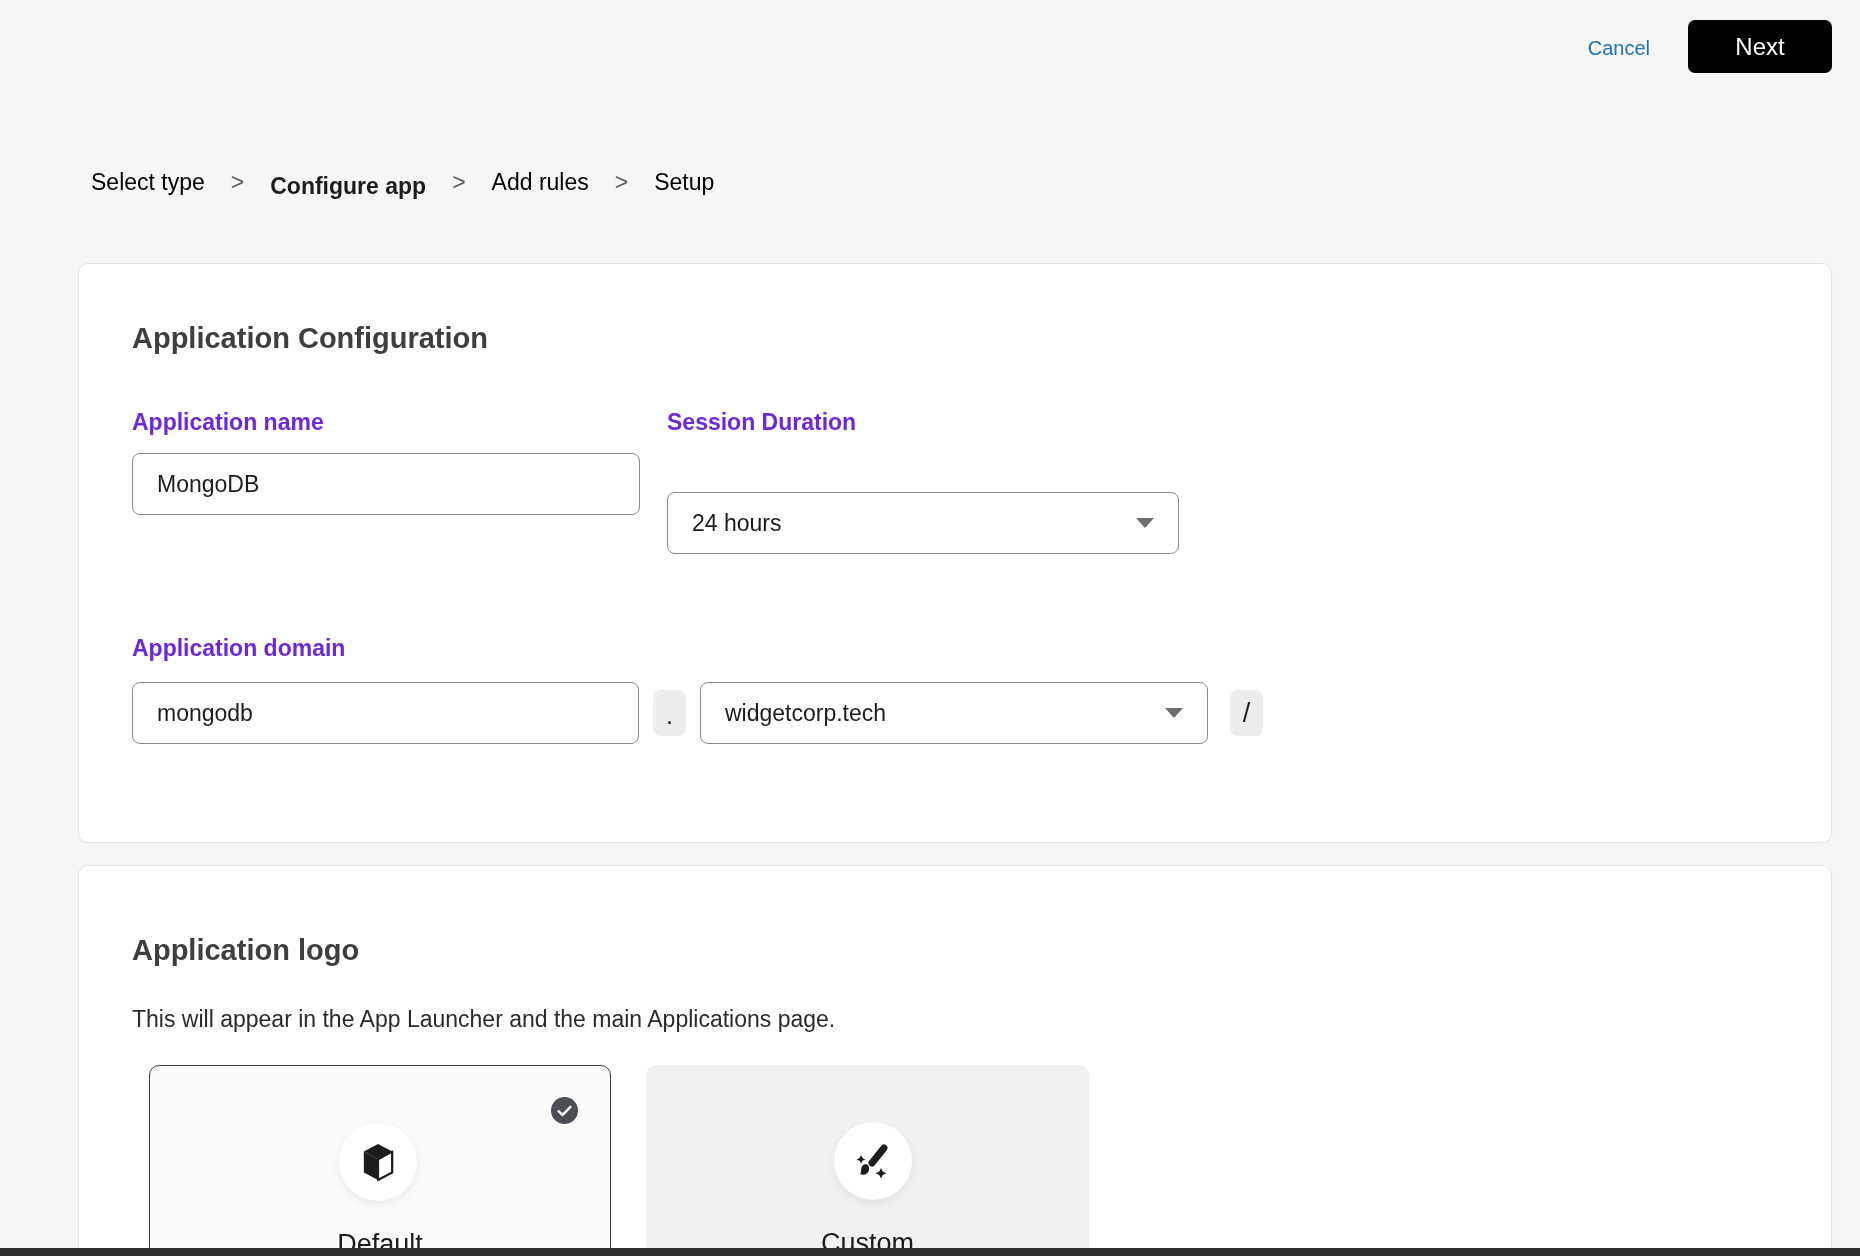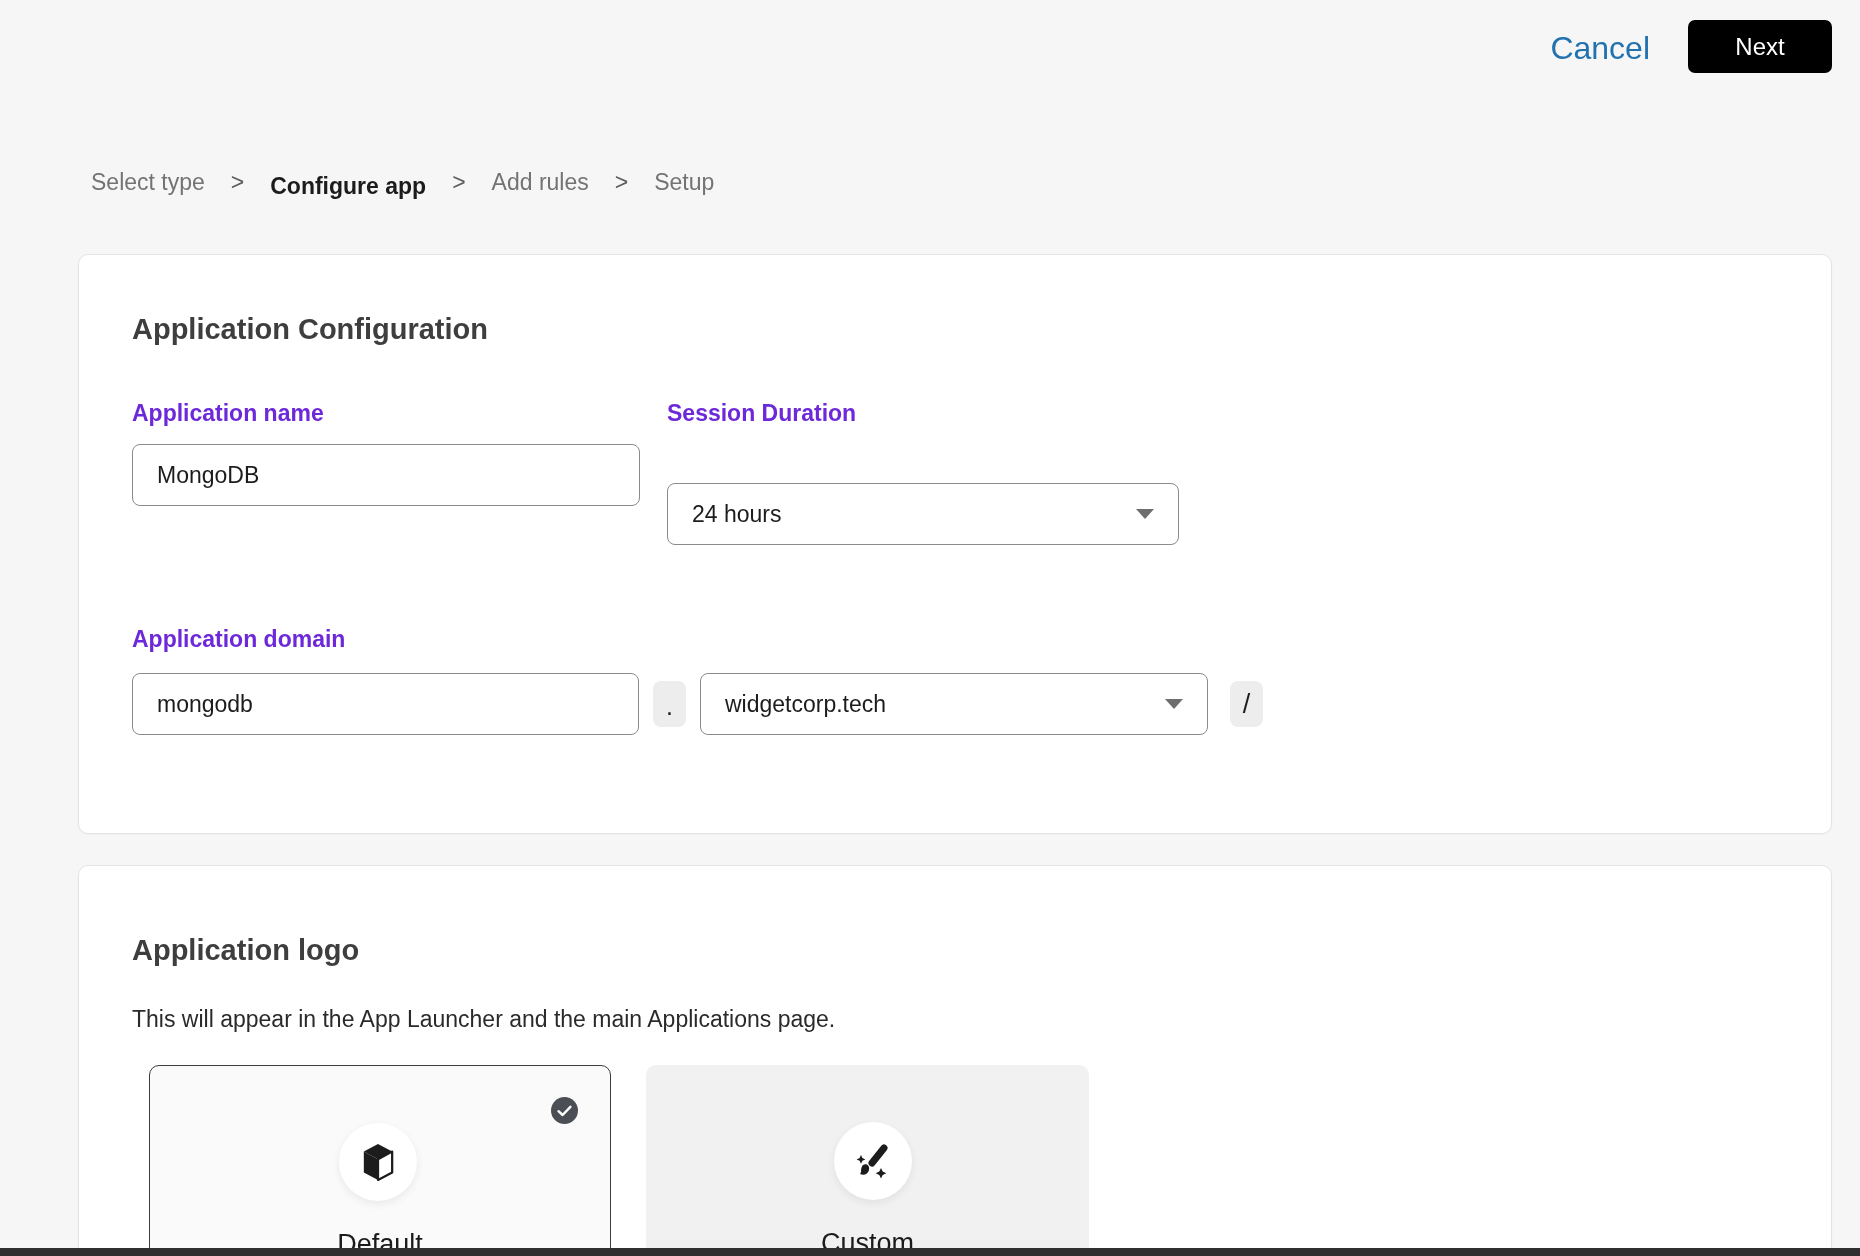--- a/index.html
+++ b/index.html
@@ -13,46 +13,46 @@
   .viewport { position:relative; width:1860px; height:1256px; overflow:hidden; }
 
   
   .page-title {
     position:absolute; left:79px; top:16px;
     font-size:47px; font-weight:400; letter-spacing:-0.5px; color:#1c1c1c;
     line-height:62px;
   }
   .cancel-link {
     position:absolute; right:210px; top:30px;
-    font-size:32px; color:#2272b0; cursor:pointer; line-height:36px;
+    font-size:20px; color:#2272b0; cursor:pointer; line-height:36px;
   }
   .next-button {
     position:absolute; right:28px; top:20px;
     width:144px; height:53px; border:none; border-radius:7px;
     background:#000000; color:#ffffff; font-size:24px;
     font-family:inherit; cursor:pointer;
   }
 
   
   .breadcrumb {
     position:absolute; left:91px; top:165px;
     display:flex; align-items:center; gap:26px;
     font-size:23px; color:#5d5d5d;
   }
-  .breadcrumb .step { color:#737373; }
+  .breadcrumb .step { color:#000000; }
   .breadcrumb .step.active { color:#1c1c1c; font-weight:700;margin-top:8px; }
   .breadcrumb .sep { color:#5d5d5d; }
 
   
   .card {
     position:absolute; left:78px; width:1754px;
     background:#ffffff; border:1px solid #e4e4e4; border-radius:10px;
     box-shadow:0 1px 2px rgba(0,0,0,0.03);
   }
-  .card.config { top:254px; height:580px; }
+  .card.config { top:263px; height:580px; }
   .card.logo   { top:865px; height:440px; }
 
   .card-title {
     position:absolute; left:53px;
     font-size:29px; font-weight:700; color:#3e3e3e;
   }
   .card.config .card-title { top:58px; }
   .card.logo   .card-title { top:68px;text-align:right; }
 
   .field-label {

